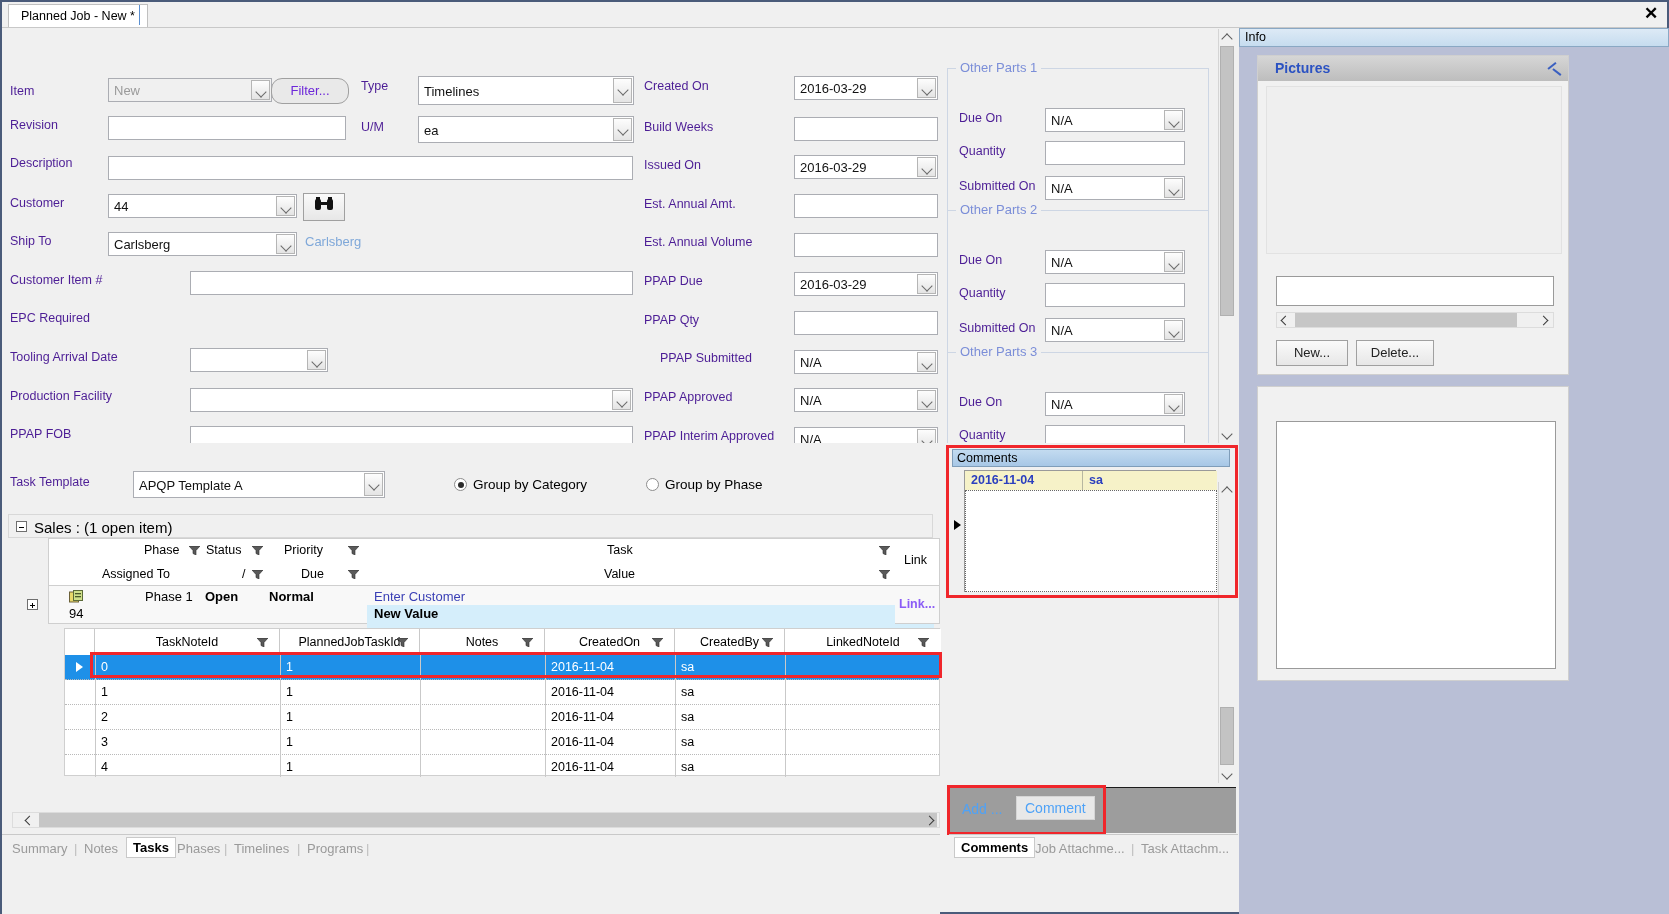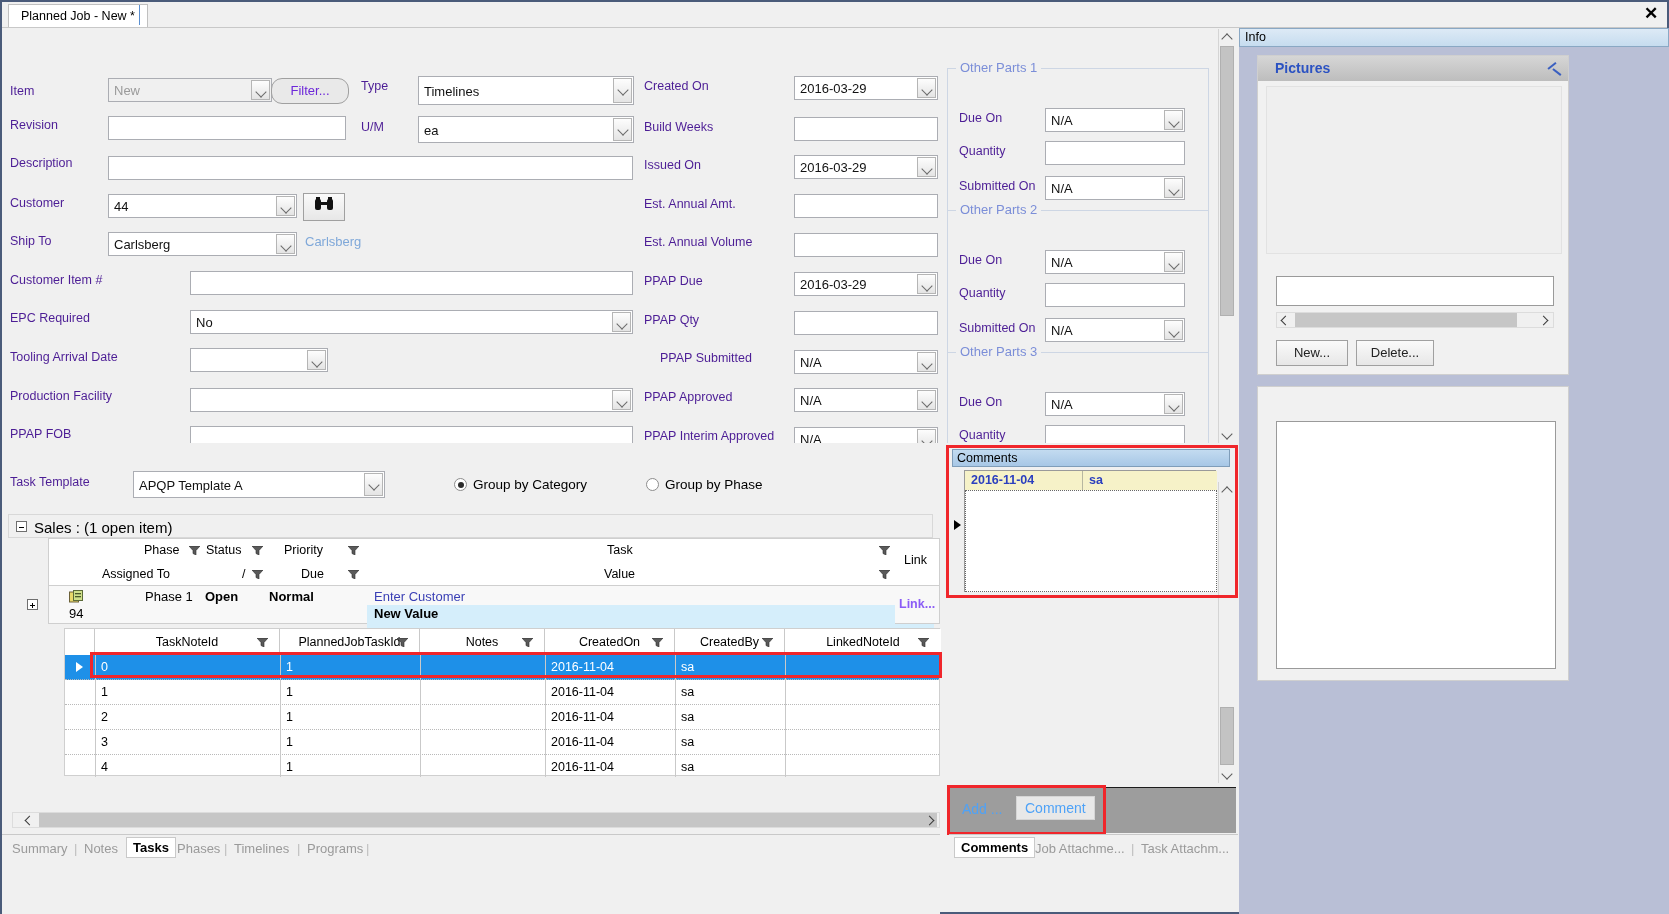--- a/index.html
+++ b/index.html
@@ -281,24 +281,20 @@
     </div>
 
     <div class="combo" style="left:106px; top:204px; width:189px;">
       <span>Carlsberg</span>
       <span class="arw"></span>
     </div>
     <div class="linklbl" style="left:303px; top:206px;">Carlsberg</div>
 
     <div class="fld" style="left:188px; top:243px; width:443px;"></div>
 
-    <div class="combo" style="left:188px; top:282px; width:443px;">
-      <span>No</span>
-      <span class="arw"></span>
-    </div>
 
     <div class="combo" style="left:188px; top:320px; width:138px;">
       <span></span>
       <span class="arw"></span>
     </div>
 
     <div class="combo" style="left:188px; top:360px; width:443px;">
       <span></span>
       <span class="arw"></span>
     </div>

